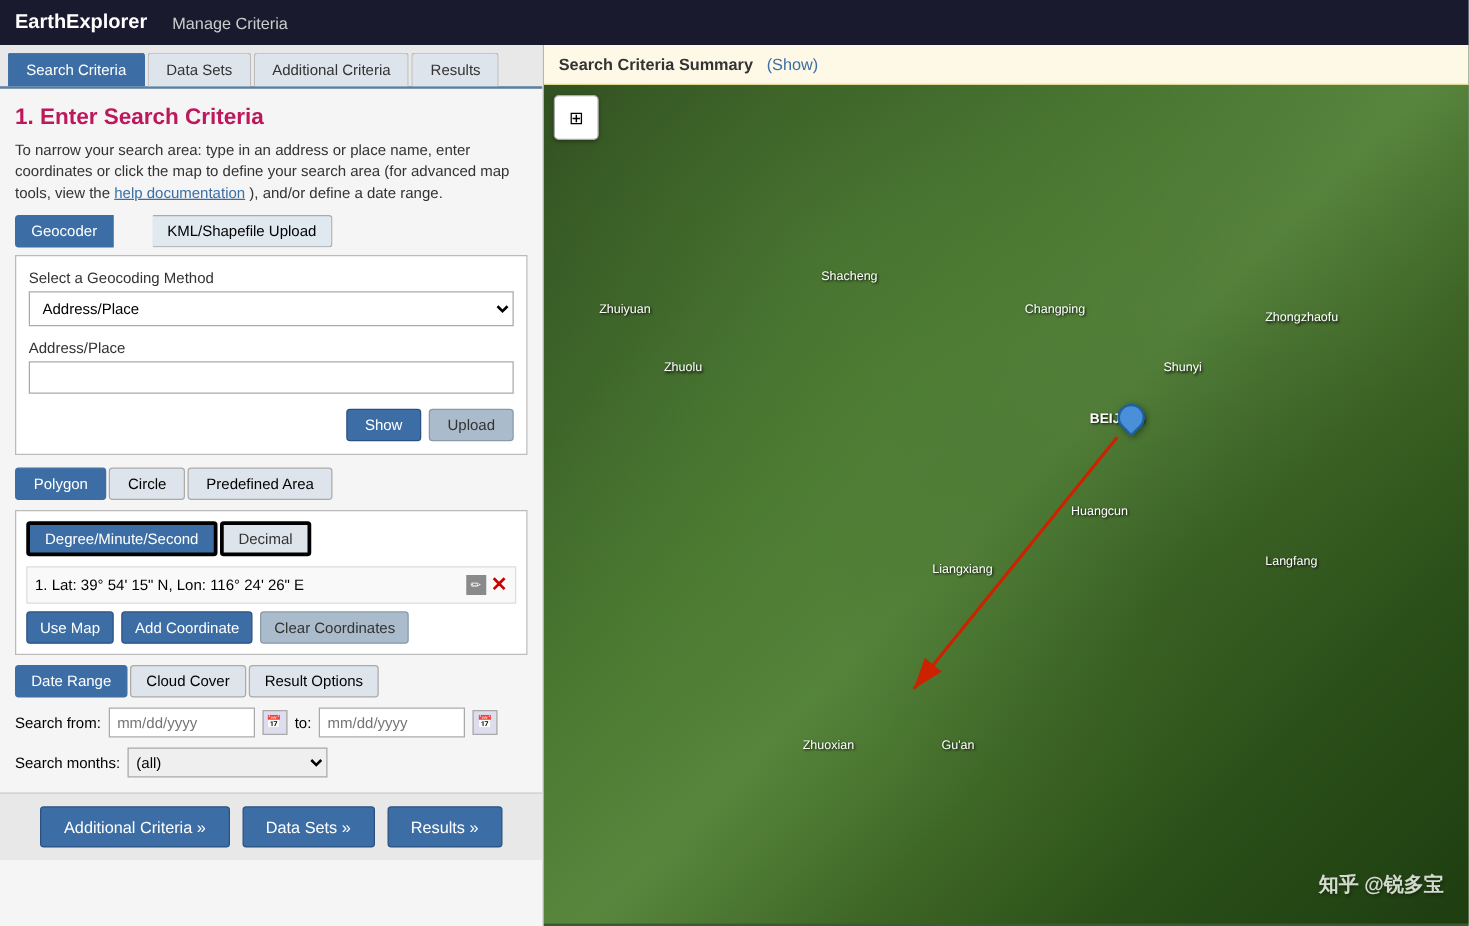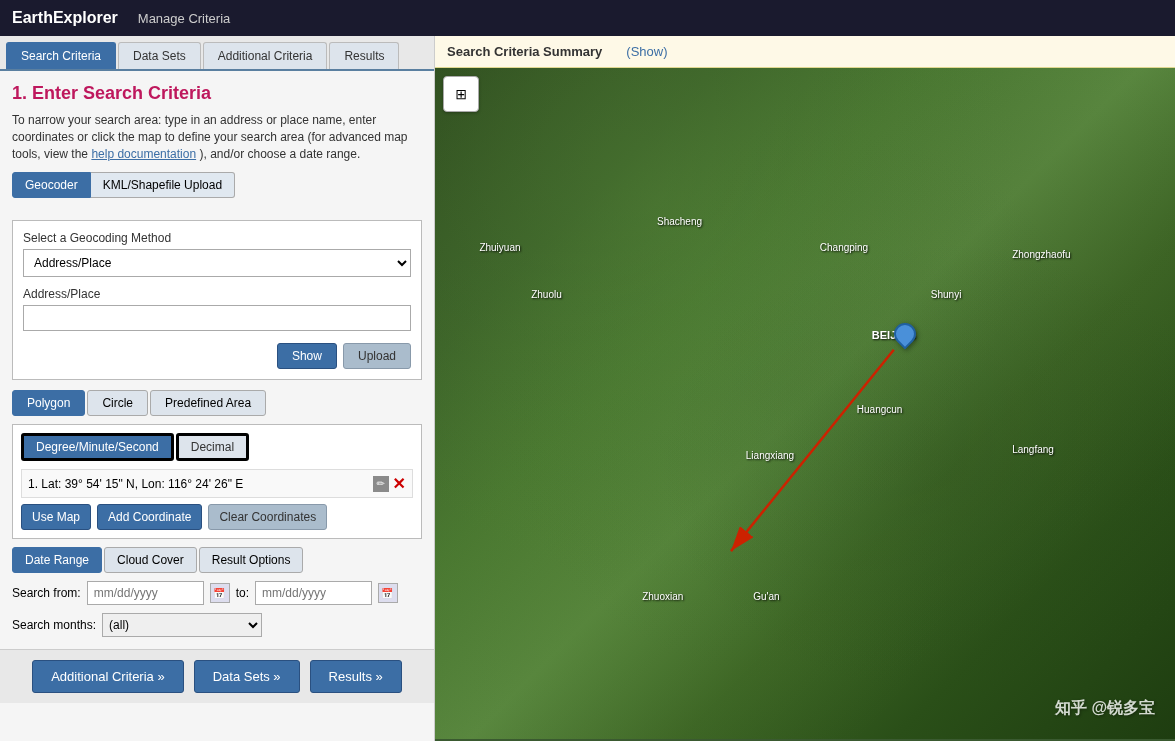--- a/index.html
+++ b/index.html
@@ -85,21 +85,22 @@
       margin-bottom: 10px;
     }
 
     #panel-content p a {
       color: #3c6ea5;
     }
 
     
     .geocoder-tabs {
       display: flex;
-      margin-bottom: 22px;
+      margin-bottom: 6px;
+      gap: 31px;
     }
     .geocoder-tab {
       padding: 5px 12px;
       border: 1px solid #aaa;
       cursor: pointer;
       font-size: 12px;
       background: #e0e8f0;
     }
     .geocoder-tab.active {
       background: #3c6ea5;
@@ -374,21 +375,21 @@
       overflow: hidden;
     }
 
     .map-header {
       background: #fef9e7;
       border-bottom: 1px solid #e0d890;
       padding: 8px 12px;
       font-size: 13px;
       display: flex;
       align-items: center;
-      gap: 24px;
+      gap: 11px;
     }
     .map-header-title {
       font-weight: bold;
       color: #333;
     }
     .map-header-show {
       color: #3c6ea5;
       cursor: pointer;
     }
 
@@ -482,21 +483,21 @@
       <div class="tab">Data Sets</div>
       <div class="tab">Additional Criteria</div>
       <div class="tab">Results</div>
     </div>
 
     <div id="panel-content">
       <h2>1. Enter Search Criteria</h2>
       <p>
         <span>To narrow your search area: type in an address or place name, enter coordinates or click the map to define your search area (for advanced map tools, view the </span>
         <a href="#">help documentation</a>
-        <span>), and/or choose a date range.</span>
+        <span>), and/or define a date range.</span>
       </p>
 
       <div class="geocoder-tabs">
         <div class="geocoder-tab active">Geocoder</div>
         <div class="geocoder-tab">KML/Shapefile Upload</div>
       </div>
 
       <div class="geocoder-box">
         <label class="form-label">Select a Geocoding Method</label>
         <select class="form-select">

